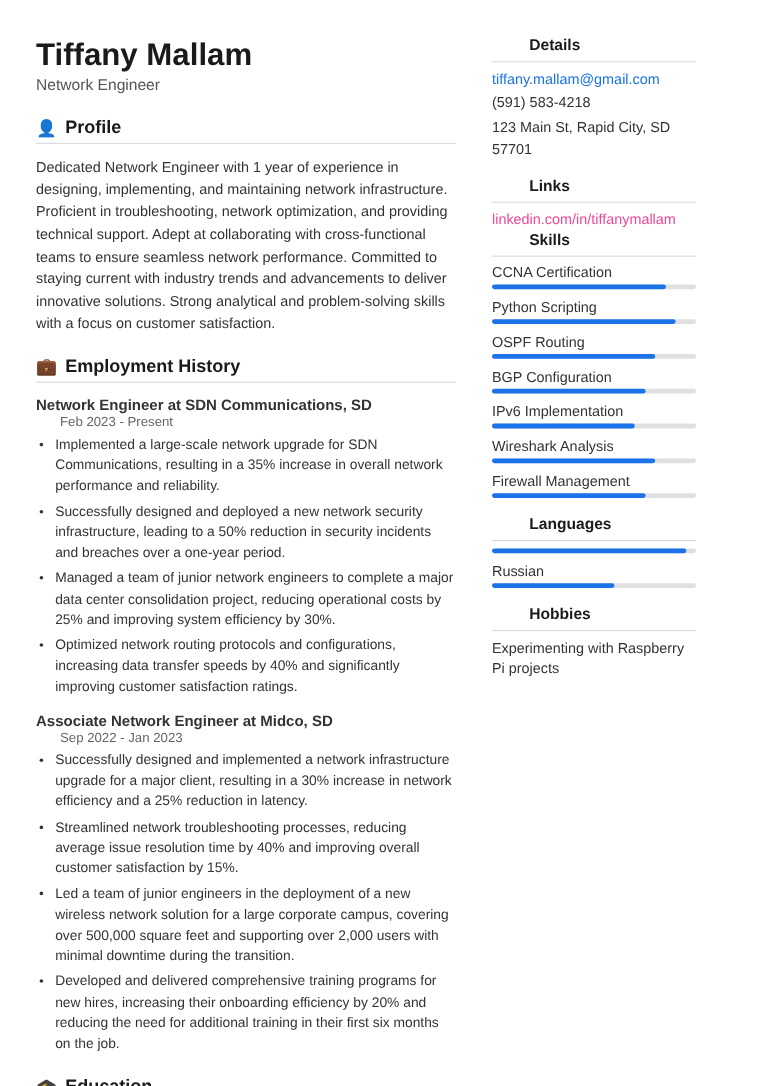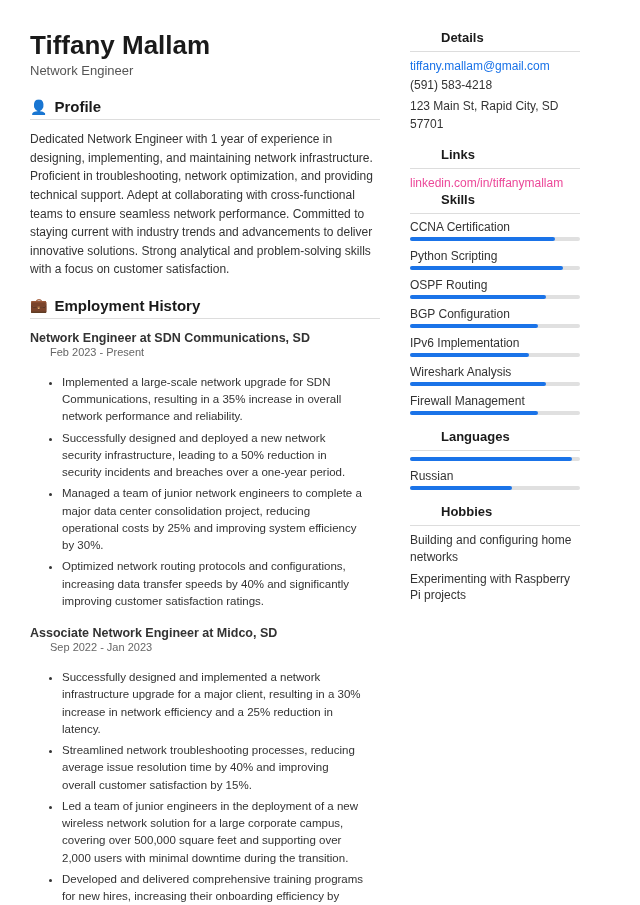--- a/index.html
+++ b/index.html
@@ -65,21 +65,21 @@
       margin-bottom: 1px;
     }
     .job-dates {
       font-size: 11px;
       color: #666;
       margin-bottom: 5px;
       padding-left: 20px;
     }
     .job-bullets {
       padding-left: 16px;
-      margin: 16px;
+      margin: 0;
     }
     .job-bullets li {
       font-size: 11.5px;
       line-height: 1.5;
       margin-bottom: 4px;
       color: #333;
     }
 
     
     .right-section-title {
@@ -281,16 +281,15 @@
       <div class="lang-name">Russian</div>
       <div class="lang-bar-bg">
         <div class="lang-bar-fill" style="width:60%;"></div>
       </div>
     </div>
 
     
     <div class="right-section-title" style="margin-top:14px;">Hobbies</div>
     <hr class="divider">
 
-    <div class="hobby-item">Building and configuring home networks</div>
     <div class="hobby-item">Experimenting with Raspberry Pi projects</div>
   </div>
 </div>
 
 </body></html>

